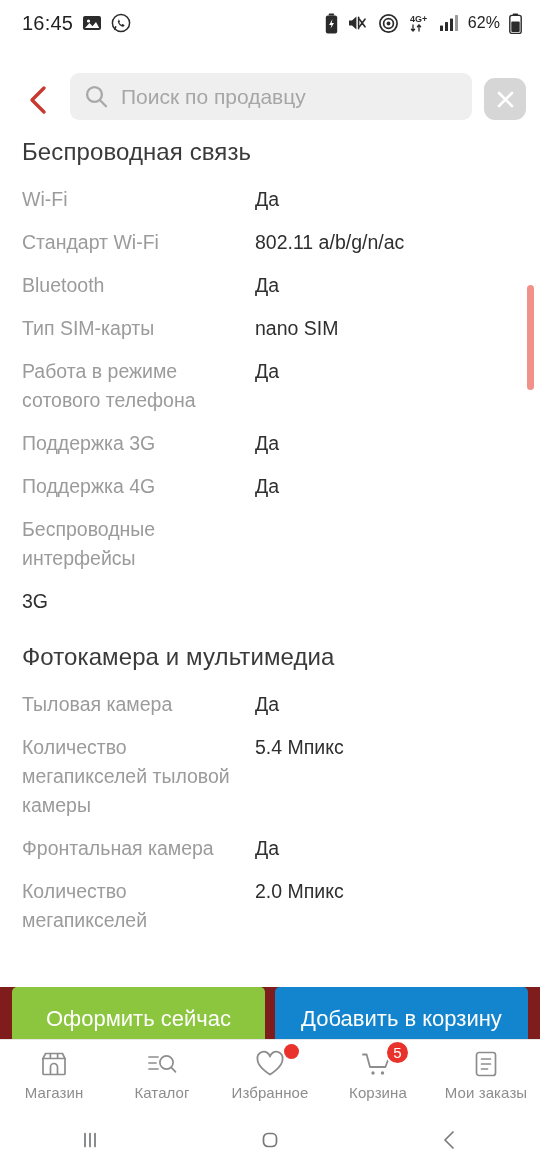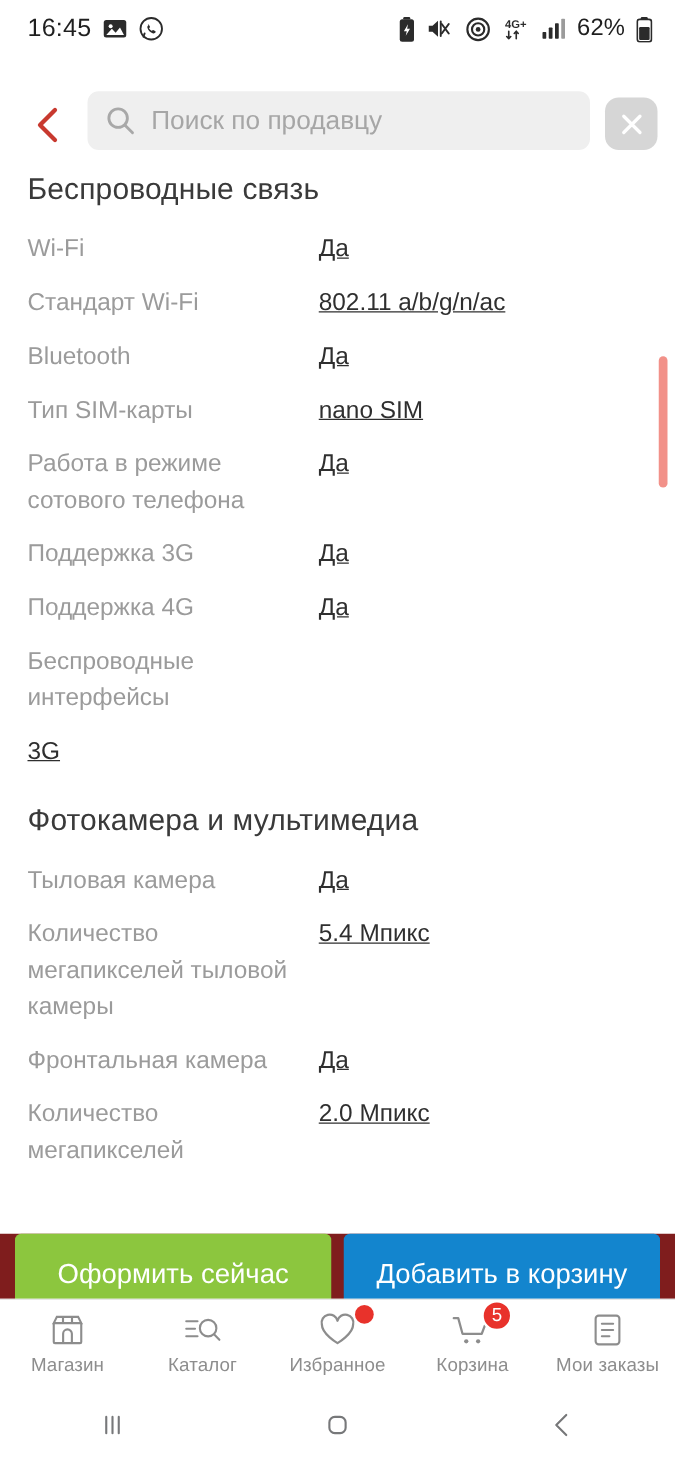--- a/index.html
+++ b/index.html
@@ -13,21 +13,21 @@
   .phone { position:relative; width:540px; height:1170px; background:#fff; }
 
   
   .statusbar {
     height:46px; display:flex; align-items:center;
     padding:0 18px 0 22px; color:#2b2b2b;
   }
   .sb-left { display:flex; align-items:center; gap:9px; }
   .sb-time { font-size:20px; letter-spacing:.2px; color:#1f1f1f; }
   .sb-right { margin-left:auto; display:flex; align-items:center; gap:9px; }
-  .sb-batt-pct { font-size:19px; color:#1f1f1f; letter-spacing:.1px; }
+  .sb-batt-pct { font-size:16px; color:#1f1f1f; letter-spacing:.1px; }
   .ico { display:inline-block; line-height:0; }
 
   
   .header {
     height:74px; display:flex; align-items:flex-end;
     padding:0 14px 0 18px; gap:12px; background:#fff;
   }
   .back-btn { width:40px; height:40px; display:flex; align-items:center; justify-content:center; flex:0 0 auto; }
   .searchbar {
     flex:1 1 auto; height:47px; background:#efefef; border-radius:9px;
@@ -44,21 +44,21 @@
   .section-title {
     font-size:24px; color:#3a3a3a; font-weight:400;
     padding:18px 0 12px 0; letter-spacing:.1px;
   }
   .section-title.tight { padding-top:20px; }
   .spec-row { display:flex; align-items:flex-start; padding:7px 0; }
   .spec-label {
     width:233px; flex:0 0 233px; font-size:19.5px; color:#9b9b9b;
     line-height:29px; padding-right:10px;
   }
-  .spec-value { font-size:19.5px; color:#2f2f2f; line-height:29px;text-decoration:underline; }
+  .spec-value { font-size:19.5px; color:#2f2f2f; line-height:29px; }
 
   .scroll-indicator {
     position:absolute; right:6px; width:7px; border-radius:4px;
     background:#f29189;
   }
 
   
   .cta-wrap {
     position:absolute; left:0; right:0; bottom:120px;
     height:63px; display:flex; gap:10px; padding:0 12px;
@@ -195,21 +195,21 @@
       <svg width="23" height="23" viewBox="0 0 23 23">
         <path d="M5 5 L18 18 M18 5 L5 18" stroke="#ffffff" stroke-width="2.6" stroke-linecap="round"></path>
       </svg>
     </div>
   </div>
 
   <div class="content">
 
     <div class="scroll-indicator" style="top: 165px; height: 105px; background: rgb(242, 145, 137);"></div>
 
-    <div class="section-title">Беспроводные связь</div>
+    <div class="section-title">Беспроводная связь</div>
     <div>
       <div class="spec-row">
         <div class="spec-label">Wi-Fi</div>
         <div class="spec-value">Да</div>
       </div>
       <div class="spec-row">
         <div class="spec-label">Стандарт Wi-Fi</div>
         <div class="spec-value">802.11 a/b/g/n/ac</div>
       </div>
       <div class="spec-row">

